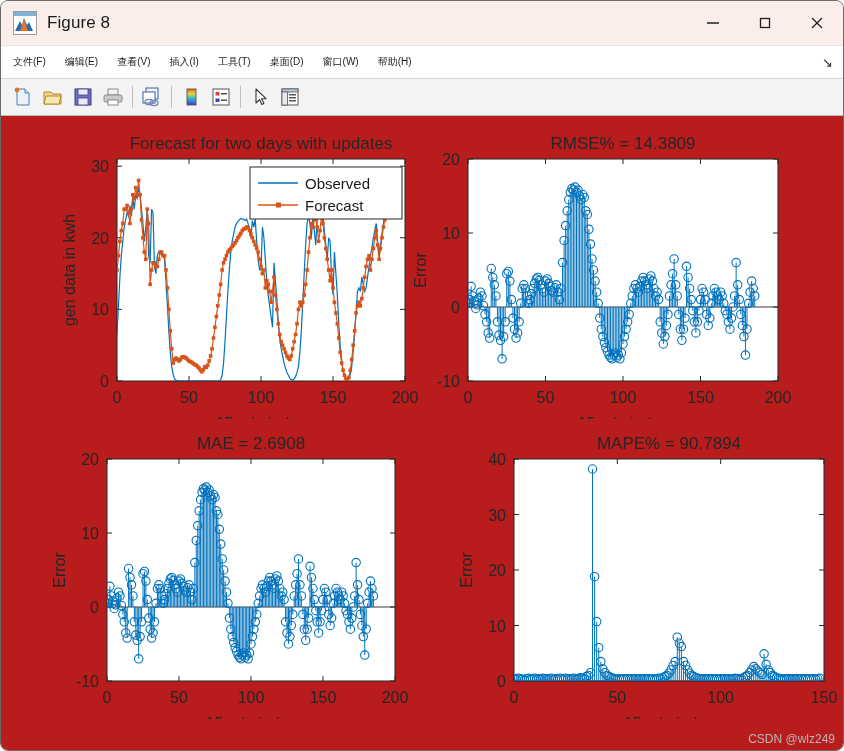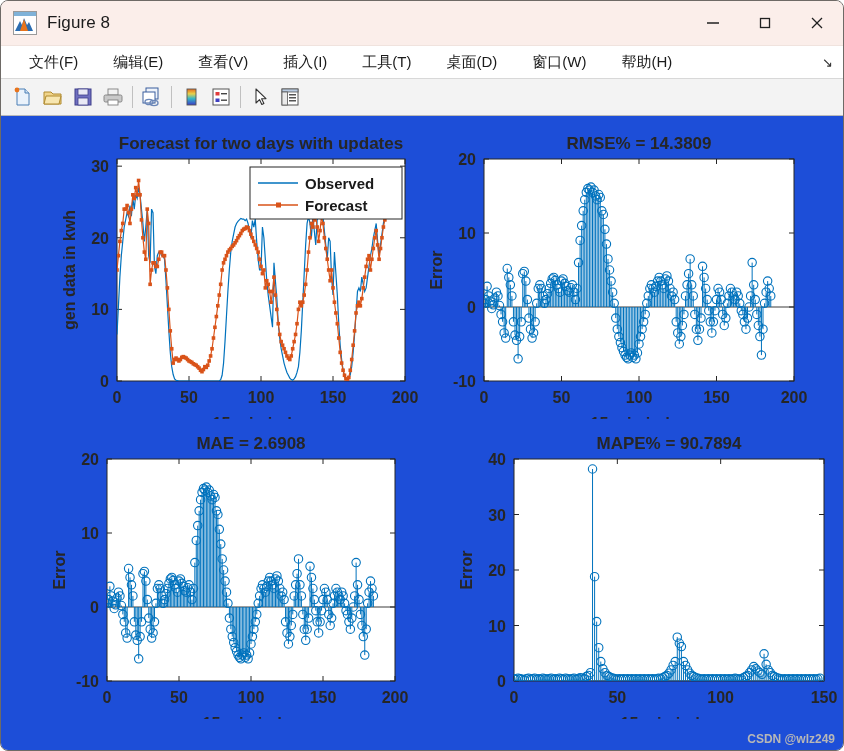--- a/index.html
+++ b/index.html
@@ -64,24 +64,24 @@
   .menubar {
     height: 32px;
     background: #ffffff;
     display: flex;
     align-items: center;
     flex: 0 0 auto;
     border-bottom: 1px solid #d8d8d8;
     position: relative;
   }
   .menu-item {
-    font-size: 15px;
+    font-size: 10px;
     color: #1b1b1b;
     padding: 3px 7px;
-    margin-left: 21px;
+    margin-left: 5px;
     white-space: nowrap;
   }
   .menu-arrow {
     position: absolute;
     right: 10px; top: 50%;
     transform: translateY(-50%);
     font-size: 13px;
     color: #333;
   }
   
@@ -100,22 +100,21 @@
   }
   .tsep {
     width: 1px; height: 22px;
     background: #c0c0c0;
     margin: 0 4px;
   }
   
   .canvas {
     flex: 1 1 auto;
     position: relative;
-    background: #1d4ed8;
-    font-weight: bold;
+    background: #b91c1c;
   }
   .plot {
     position: absolute;
   }
   .watermark {
     position: absolute;
     right: 8px; bottom: 4px;
     font-size: 12px;
     color: #b7b7b7;
     font-family: "Liberation Sans", sans-serif;
@@ -480,21 +479,21 @@
             <rect x="336.04" y="99.07096774193549" width="3.6" height="3.6" fill="#D95319"></rect>
           </g>
           <rect x="203" y="48" width="152" height="52" fill="#ffffff" stroke="#262626" stroke-width="1"></rect>
           <line x1="211" y1="64" x2="251" y2="64" stroke="#0072BD" stroke-width="1.4"></line>
           <text x="258" y="70" class="leglab">Observed</text>
           <line x1="211" y1="86" x2="251" y2="86" stroke="#D95319" stroke-width="1.4"></line>
           <rect x="229" y="83.5" width="5" height="5" fill="#D95319"></rect>
           <text x="258" y="92" class="leglab">Forecast</text>
         </svg>
     </div>
-    <div class="plot" style="left:428px; top:3px;">
+    <div class="plot" style="left:412px; top:3px;">
       <svg id="svg-chart-1" width="400" height="300">
           <text x="210" y="30" class="ttl">RMSE% = 14.3809</text>
           <rect x="55" y="40" width="310" height="222" fill="#ffffff" stroke="#262626" stroke-width="1"></rect>
           <line x1="55" y1="262" x2="55" y2="257" stroke="#262626" stroke-width="1"></line>
           <line x1="55" y1="40" x2="55" y2="45" stroke="#262626" stroke-width="1"></line>
           <text x="55" y="284" class="tick" text-anchor="middle">0</text>
           <line x1="132.5" y1="262" x2="132.5" y2="257" stroke="#262626" stroke-width="1"></line>
           <line x1="132.5" y1="40" x2="132.5" y2="45" stroke="#262626" stroke-width="1"></line>
           <text x="132.5" y="284" class="tick" text-anchor="middle">50</text>
           <line x1="210" y1="262" x2="210" y2="257" stroke="#262626" stroke-width="1"></line>

